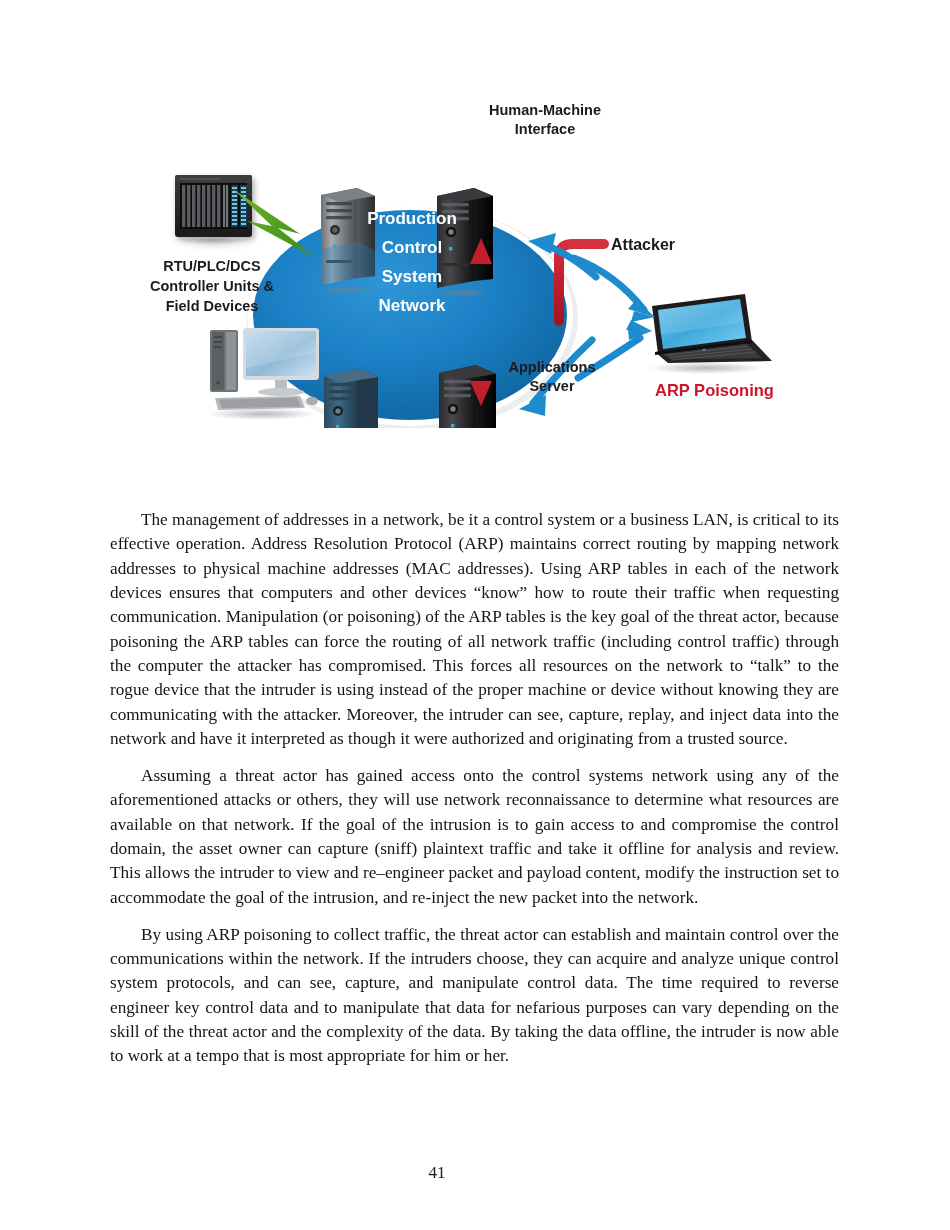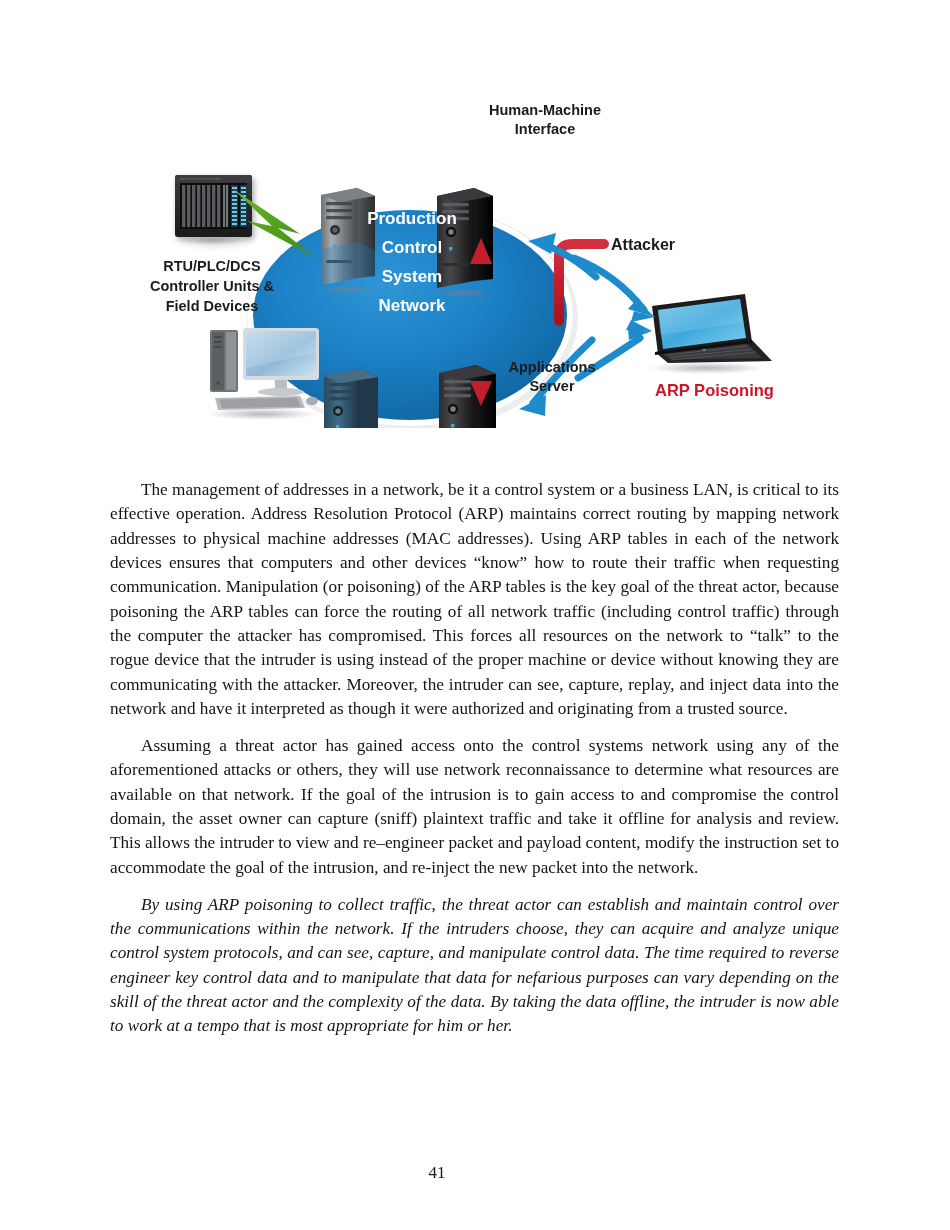--- a/index.html
+++ b/index.html
@@ -44,33 +44,33 @@
     line-height: 22px;
     letter-spacing: 0.1px;
     color: #181818;
     white-space: nowrap;
   }
 
   
   #body-text {
     position: absolute;
     left: 110px;
-    top: 478px;
+    top: 508px;
     width: 729px;
     font-size: 17.2px;
     line-height: 24.35px;
     text-align: justify;
     color: #141414;
     letter-spacing: 0.01px;
   }
   #body-text p {
     margin: 0 0 12.5px 0;
     text-indent: 31px;
   }
-  #body-text p:last-child { margin-bottom: 0; font-style: italic; }
+  #body-text p:last-child { margin-bottom: 0; }
 
   
   #page-number {
     position: absolute;
     left: 0;
     top: 1163px;
     width: 874px;
     text-align: center;
     font-size: 17px;
     color: #1a1a1a;

